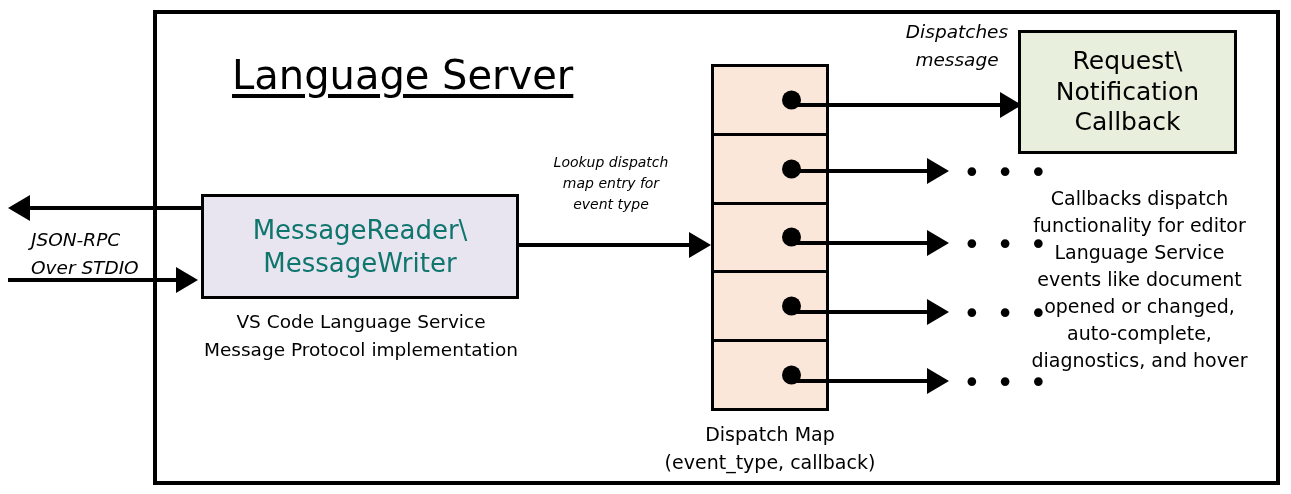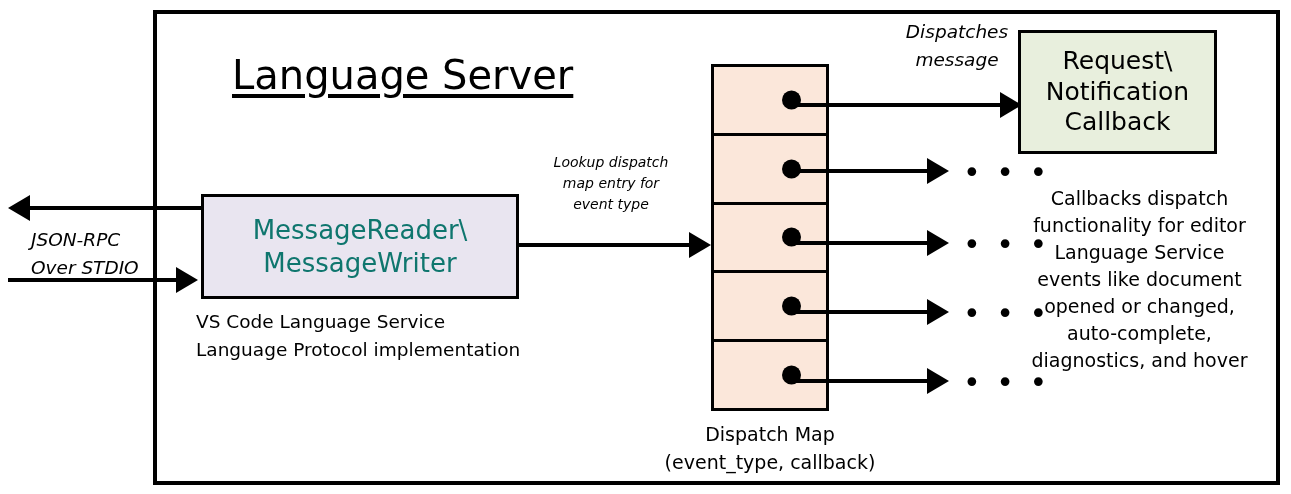--- a/index.html
+++ b/index.html
@@ -61,21 +61,21 @@
     font-size: 26px;
     color: #0f766e;
     white-space: nowrap;
   }
 
   .reader-caption {
     position: absolute;
     left: 196px;
     top: 308px;
     width: 330px;
-    text-align: left;
+    text-align: center;
     font-size: 18.5px;
     line-height: 1.5;
     color: #000000;
   }
 
   
   .jsonrpc-label {
     position: absolute;
     left: 31px;
     top: 226px;
@@ -153,21 +153,21 @@
     font-size: 19px;
     line-height: 1.45;
     color: #000000;
   }
 
   
   .callback-box {
     position: absolute;
     left: 1018px;
     top: 30px;
-    width: 199px;
+    width: 219px;
     height: 124px;
     background: #e8efdd;
     border: 3px solid #000000;
     box-sizing: border-box;
     display: flex;
     flex-direction: column;
     align-items: center;
     justify-content: center;
     line-height: 1.22;
   }
@@ -235,21 +235,21 @@
     <div>JSON-RPC</div>
     <div>Over STDIO</div>
   </div>
 
   <div class="reader-box">
     <div class="line">MessageReader\</div>
     <div class="line">MessageWriter</div>
   </div>
   <div class="reader-caption">
     <div>VS Code Language Service</div>
-    <div>Language Protocol implementation</div>
+    <div>Message Protocol implementation</div>
   </div>
 
   <div class="hline" style="left:519px; top:243px; width:172px;"></div>
   <div class="arrow-right" style="left:689px; top:232px;"></div>
 
   <div class="lookup-label">
     <div>Lookup dispatch</div>
     <div>map entry for</div>
     <div>event type</div>
   </div>

